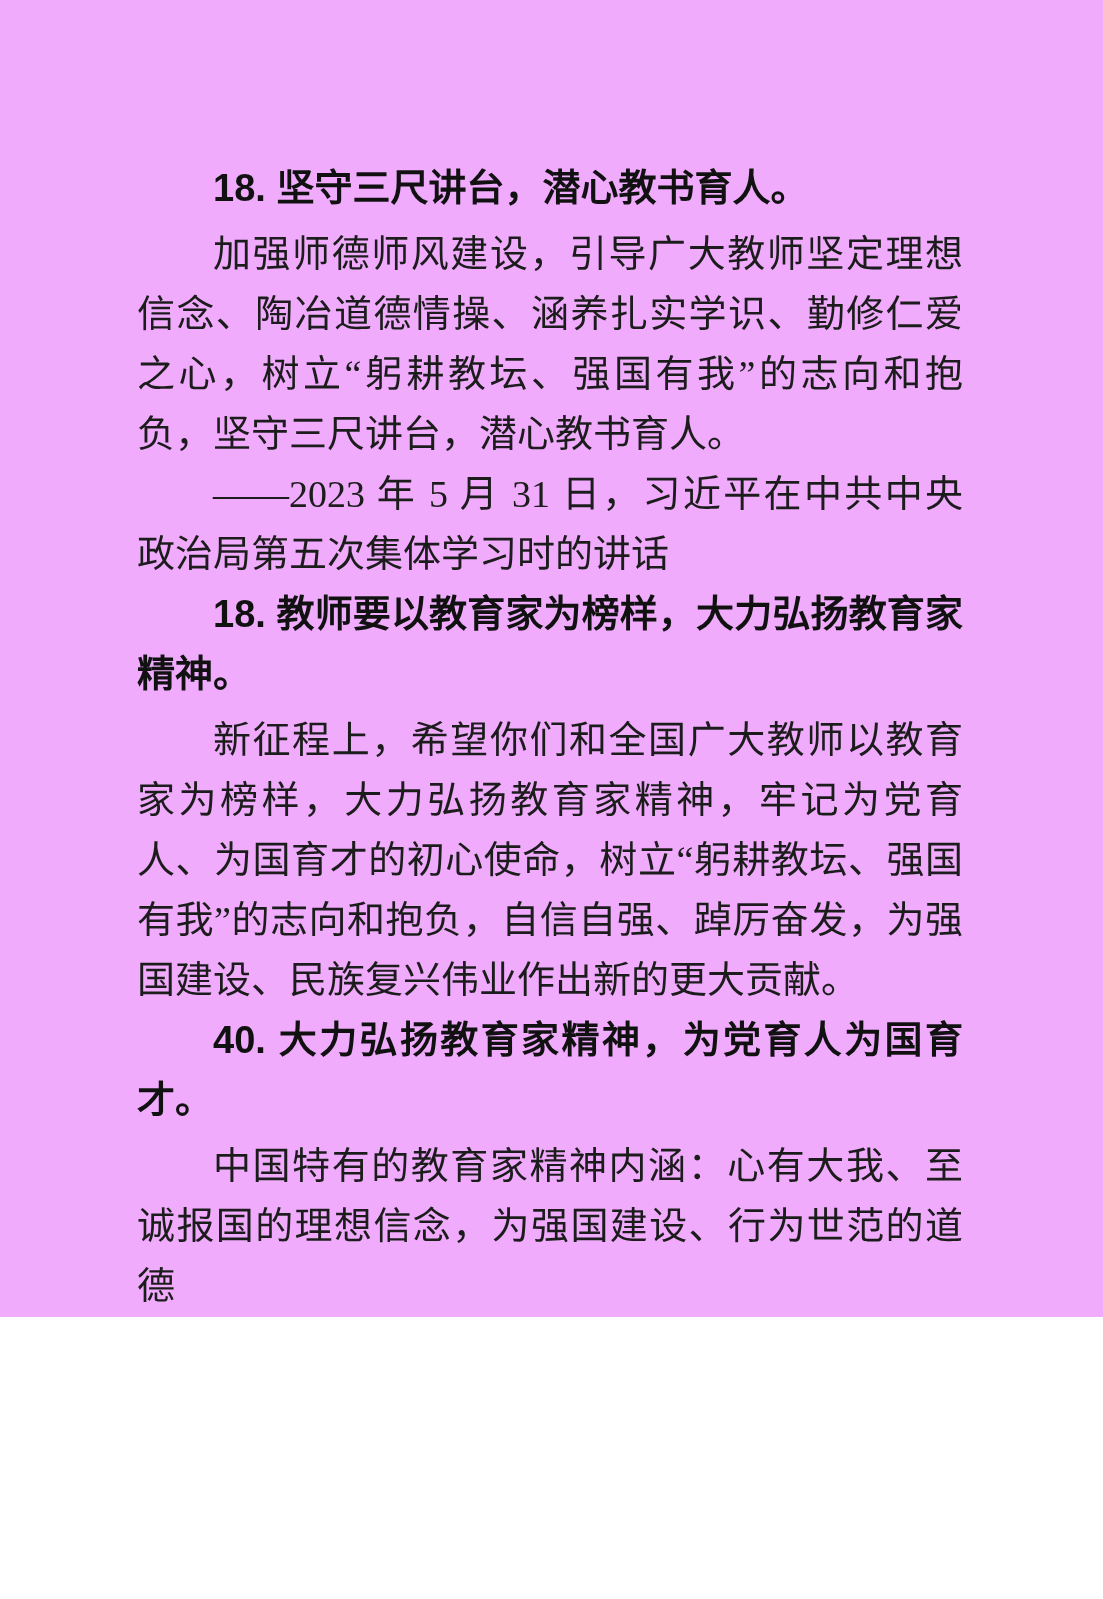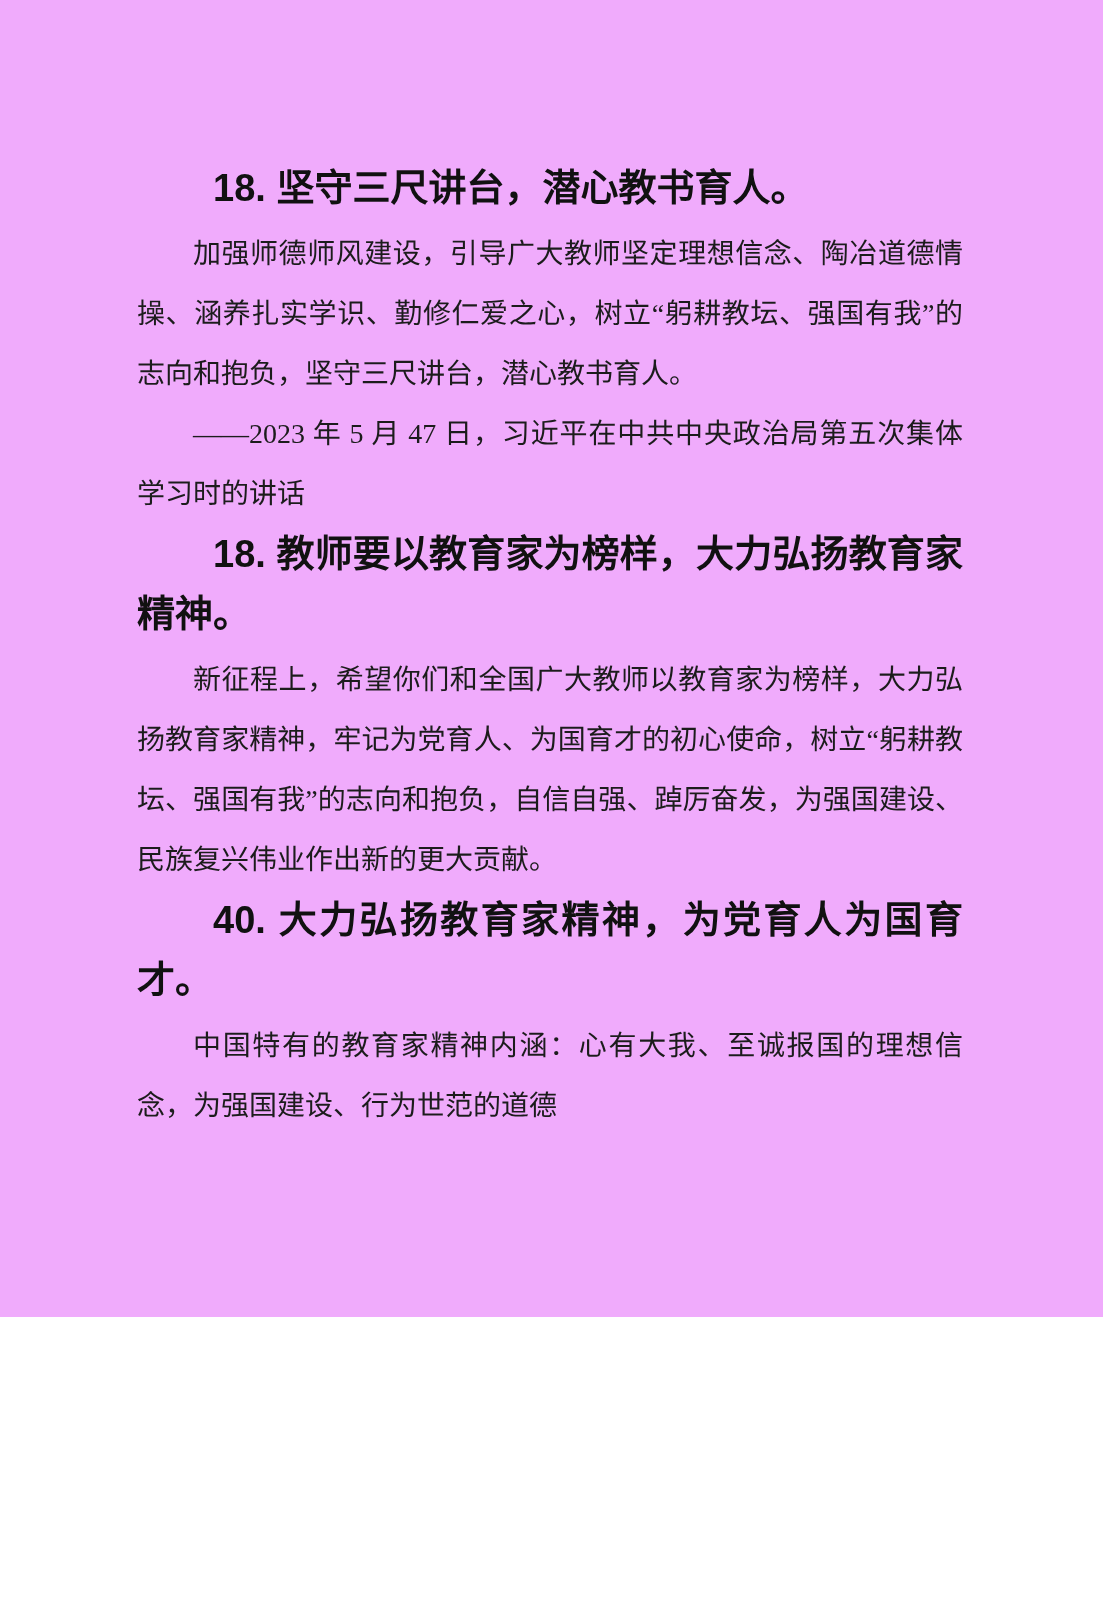--- a/index.html
+++ b/index.html
@@ -31,21 +31,21 @@
     text-align: justify;
     font-family: "Liberation Sans", "DejaVu Sans", sans-serif;
     color: #111111;
   }
   .content .heading:first-child {
     margin-top: 0;
   }
   .body-text,
   .attribution {
     margin: 0;
-    font-size: 28px;
+    font-size: 38px;
     line-height: 60px;
     text-align: justify;
     text-indent: 2em;
     color: #1c1c1c;
   }
   .page-number {
     position: absolute;
     top: 1432px;
     left: 0;
     width: 100%;
@@ -59,21 +59,21 @@
 </style>
 </head>
 <body>
 
 <div class="page">
   <main class="content">
 
     <section>
       <h2 class="heading">18. 坚守三尺讲台，潜心教书育人。</h2>
       <p class="body-text">加强师德师风建设，引导广大教师坚定理想信念、陶冶道德情操、涵养扎实学识、勤修仁爱之心，树立“躬耕教坛、强国有我”的志向和抱负，坚守三尺讲台，潜心教书育人。</p>
-      <p class="attribution">——2023 年 5 月 47 日，习近平在中共中央政治局第五次集体学习时的讲话</p>
+      <p class="attribution">——2023 年 5 月 31 日，习近平在中共中央政治局第五次集体学习时的讲话</p>
     </section>
 
     <section>
       <h2 class="heading">18. 教师要以教育家为榜样，大力弘扬教育家精神。</h2>
       <p class="body-text">新征程上，希望你们和全国广大教师以教育家为榜样，大力弘扬教育家精神，牢记为党育人、为国育才的初心使命，树立“躬耕教坛、强国有我”的志向和抱负，自信自强、踔厉奋发，为强国建设、民族复兴伟业作出新的更大贡献。</p>
     </section>
 
     <section>
       <h2 class="heading">40. 大力弘扬教育家精神，为党育人为国育才。</h2>
       <p class="body-text">中国特有的教育家精神内涵：心有大我、至诚报国的理想信念，为强国建设、行为世范的道德</p>

